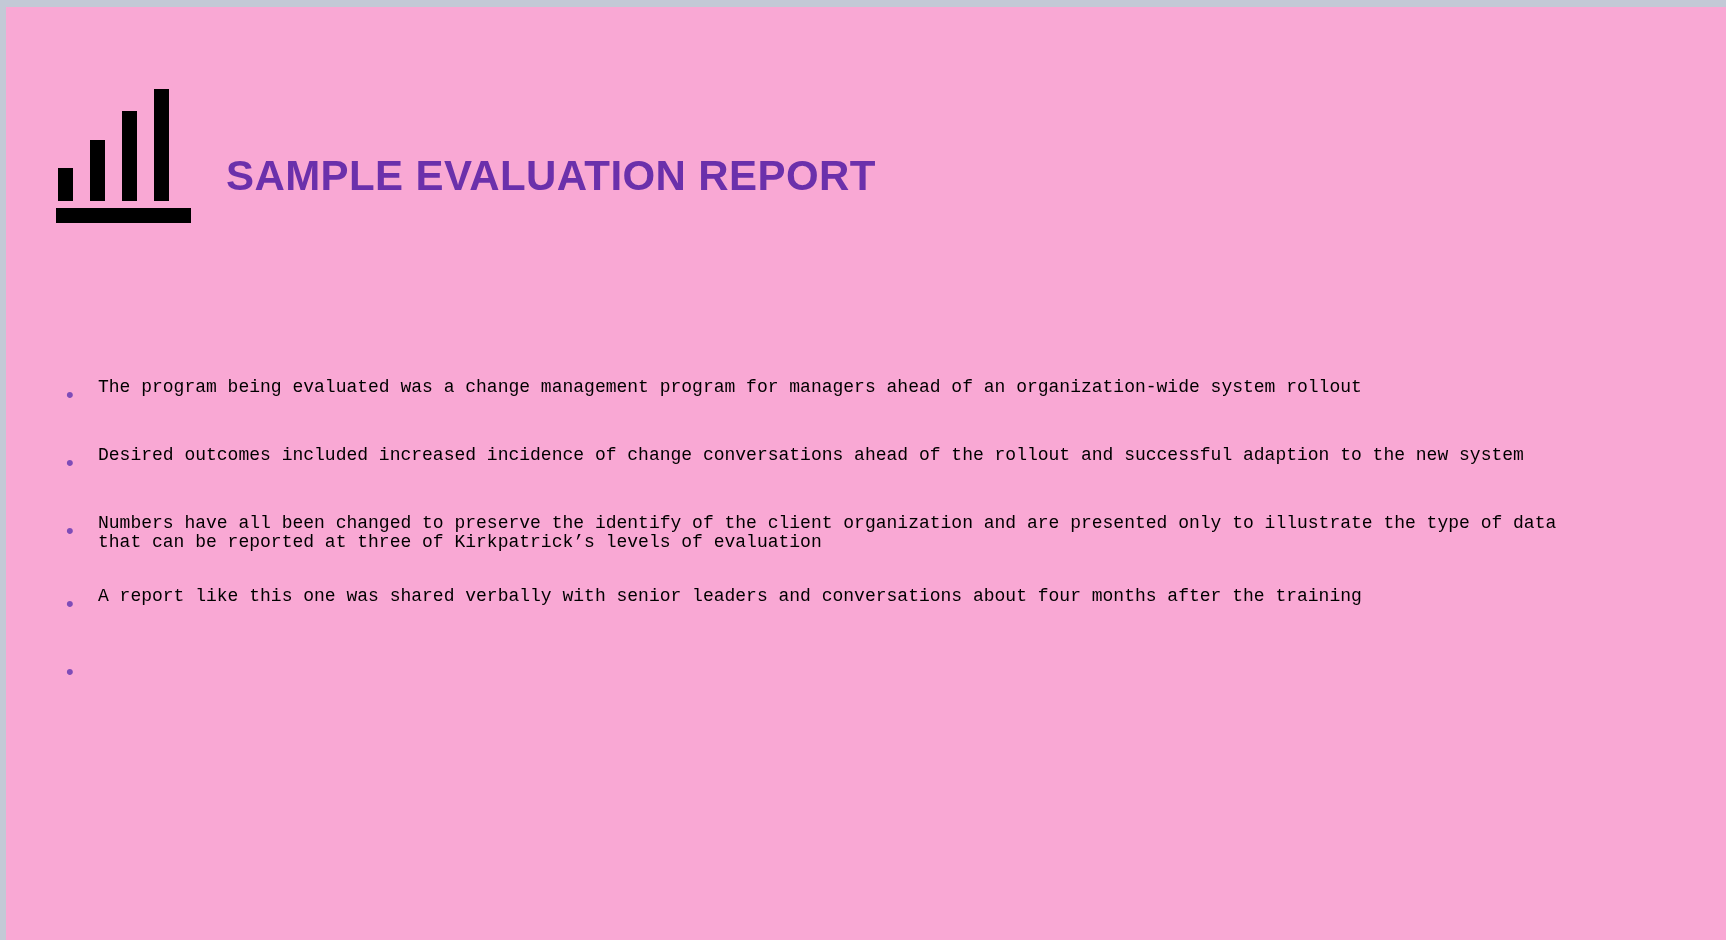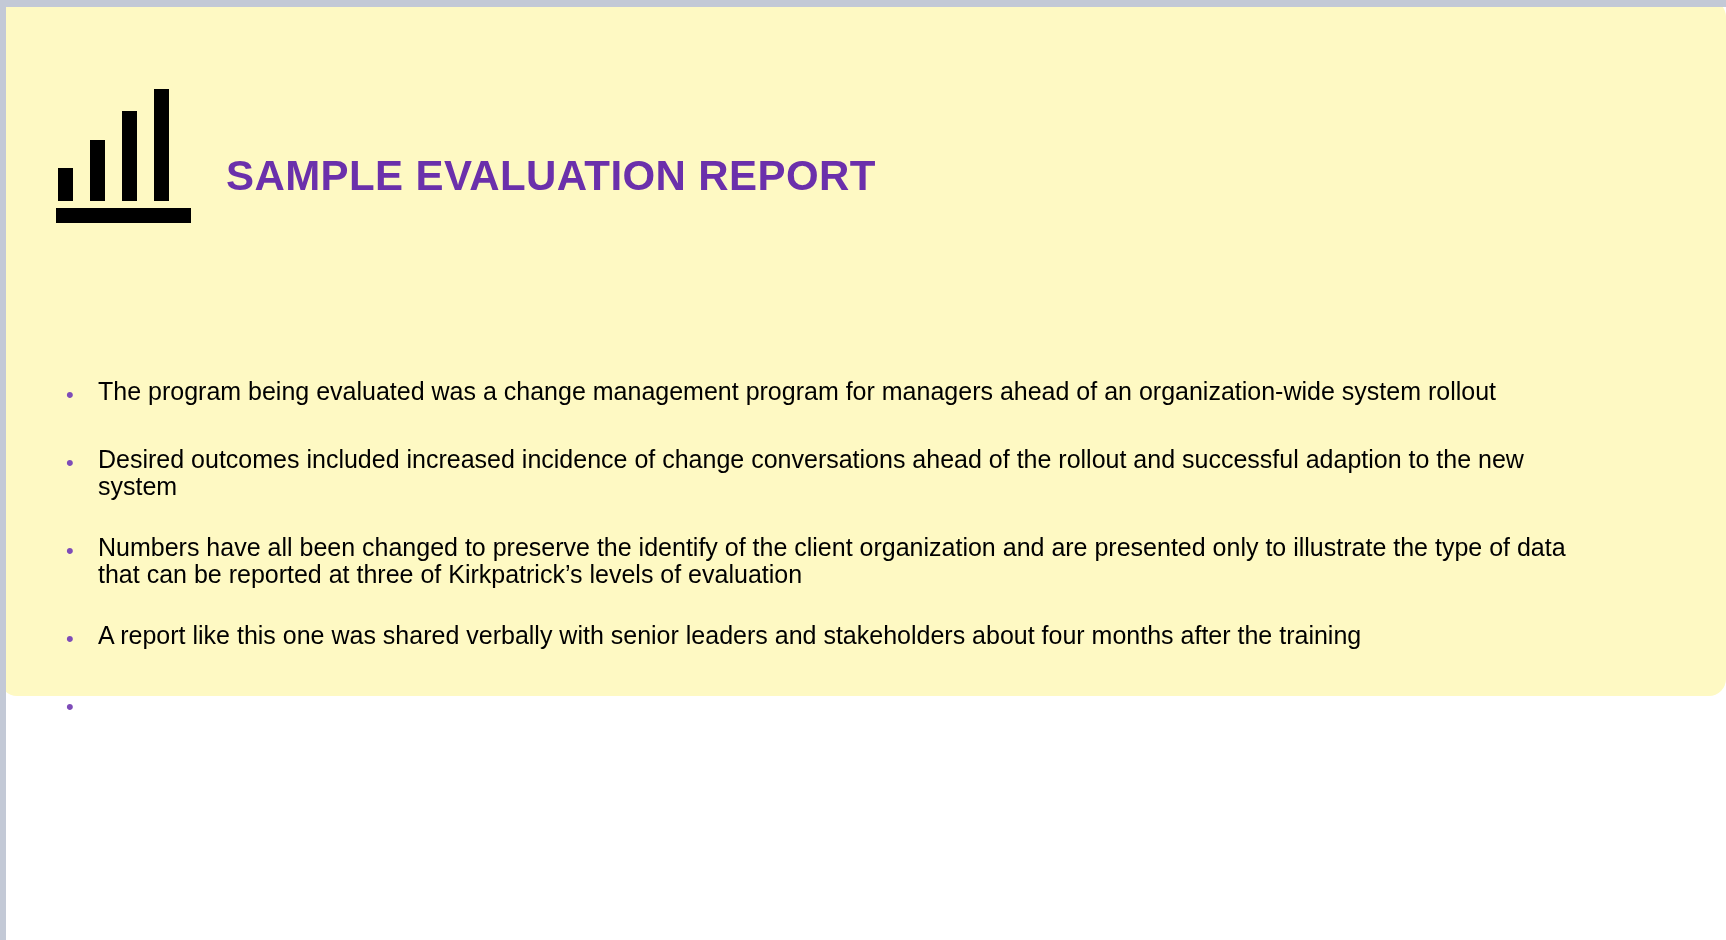--- a/index.html
+++ b/index.html
@@ -9,24 +9,23 @@
   }
   body {
     width: 1726px;
     height: 940px;
     font-family: "Liberation Sans", sans-serif;
     overflow: hidden;
   }
   .slide {
     position: relative;
     width: 1726px;
-    height: 696px;
-    background: #fef9c3;
+    height: 940px;
+    background: #f9a8d4;
     box-sizing: border-box;
-    border-radius: 17px;
   }
   .top-rule {
     position: absolute;
     left: 0;
     top: 0;
     width: 100%;
     height: 7px;
     background: #c3c9d6;
   }
   .left-edge {
@@ -106,24 +105,25 @@
     color: #7e4cb8;
     font-size: 22px;
     line-height: 34px;
     width: 36px;
     flex: 0 0 36px;
     text-align: left;
     padding-left: 4px;
     box-sizing: border-box;
   }
   .bullet-text {
-    font-size: 25px;
+    font-size: 18px;
     color: #000000;
     line-height: 1.08;
     max-width: 1490px;
+    font-family: Liberation Mono, monospace;
   }
 </style>
 </head>
 <body>
 
 <div class="slide">
 
   <div class="top-rule"></div>
   <div class="left-edge"></div>
 
@@ -152,21 +152,21 @@
       <span class="bullet-text">Desired outcomes included increased incidence of change conversations ahead of the rollout and successful adaption to the new system</span>
     </div>
 
     <div class="bullet-row">
       <span class="bullet-mark">•</span>
       <span class="bullet-text">Numbers have all been changed to preserve the identify of the client organization and are presented only to illustrate the type of data that can be reported at three of Kirkpatrick’s levels of evaluation</span>
     </div>
 
     <div class="bullet-row">
       <span class="bullet-mark">•</span>
-      <span class="bullet-text">A report like this one was shared verbally with senior leaders and stakeholders about four months after the training</span>
+      <span class="bullet-text">A report like this one was shared verbally with senior leaders and conversations about four months after the training</span>
     </div>
 
     <div class="bullet-row">
       <span class="bullet-mark">•</span>
     </div>
 
   </div>
 
 </div>
 

